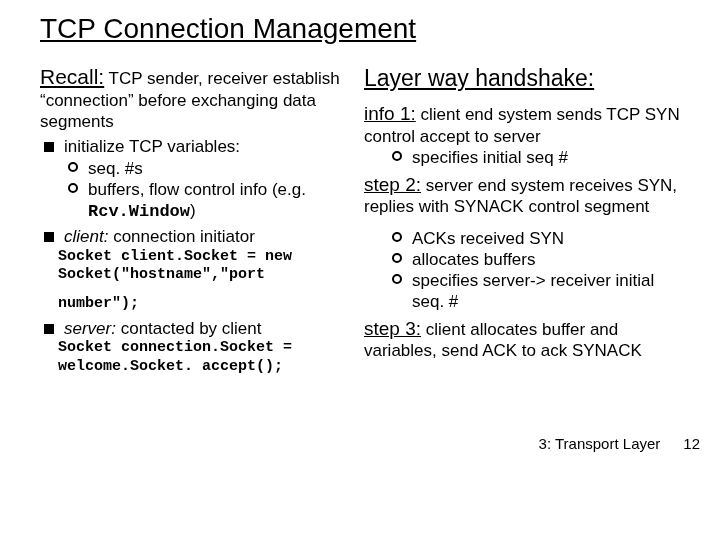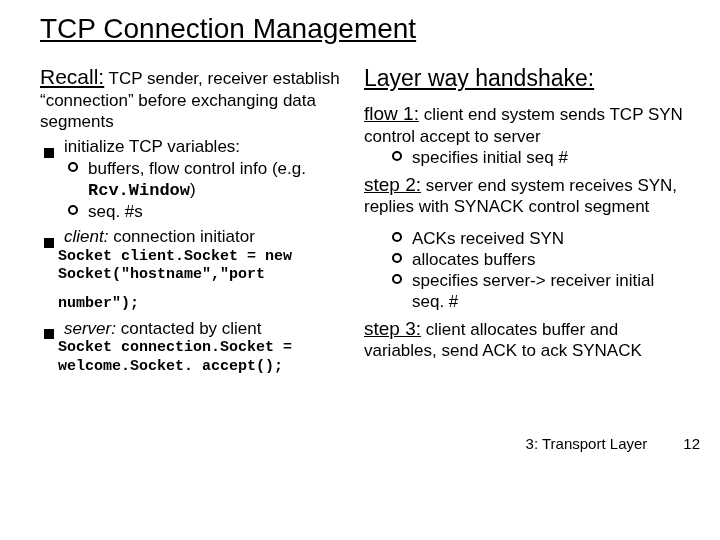--- a/index.html
+++ b/index.html
@@ -38,21 +38,21 @@
   .big-label {
     font-size: 21px;
     text-decoration: underline;
   }
   .step-label {
     font-size: 19px;
     text-decoration: underline;
   }
   .bullet {
     display: flex;
-    align-items: flex-end;
+    align-items: flex-start;
     margin-left: 4px;
   }
   .bullet .marker {
     width: 10px;
     height: 10px;
     background: #000;
     flex: 0 0 auto;
     margin-top: 6px;
     margin-right: 10px;
   }
@@ -85,21 +85,21 @@
     font-weight: bold;
   }
   .italic { font-style: italic; }
   .footer {
     position: absolute;
     bottom: 8px;
     right: 20px;
     font-size: 15px;
     display: flex;
     align-items: baseline;
-    gap: 36px;
+    gap: 23px;
   }
   .spacer-sm { height: 4px; }
   .spacer-md { height: 10px; }
 </style>
 </head>
 <body>
 
 <div class="slide">
 
   <h1 class="title">TCP Connection Management</h1>
@@ -114,30 +114,30 @@
 
       <div class="spacer-sm"></div>
 
       <div class="bullet">
         <div class="marker"></div>
         <div class="txt">initialize TCP variables:</div>
       </div>
 
       <div class="subbullet">
         <div class="marker"></div>
+        <div class="txt">seq. #s</div>
+      </div>
+
+      <div class="subbullet">
+        <div class="marker"></div>
         <div class="txt">
           <span>buffers, flow control info (e.g. </span><span class="code-inline">Rcv.Window</span><span>)</span>
         </div>
       </div>
 
-      <div class="subbullet">
-        <div class="marker"></div>
-        <div class="txt">seq. #s</div>
-      </div>
-
       <div class="spacer-sm"></div>
 
       <div class="bullet">
         <div class="marker"></div>
         <div class="txt">
           <span class="italic">client:</span><span> connection initiator</span>
         </div>
       </div>
 
       <div class="code">Socket client.Socket = new Socket("hostname","port</div>
@@ -159,21 +159,21 @@
 
     <div class="col">
 
       <div>
         <span class="big-label" style="font-size:23px">Layer way handshake:</span>
       </div>
 
       <div class="spacer-md"></div>
 
       <div>
-        <span class="step-label">flow 1:</span><span> client end system sends TCP SYN control accept to server</span>
+        <span class="step-label">info 1:</span><span> client end system sends TCP SYN control accept to server</span>
       </div>
       <div class="subbullet">
         <div class="marker"></div>
         <div class="txt">specifies initial seq #</div>
       </div>
 
       <div class="spacer-sm"></div>
 
       <div>
         <span class="step-label">step 2:</span><span> server end system receives SYN, replies with SYNACK control segment</span>

